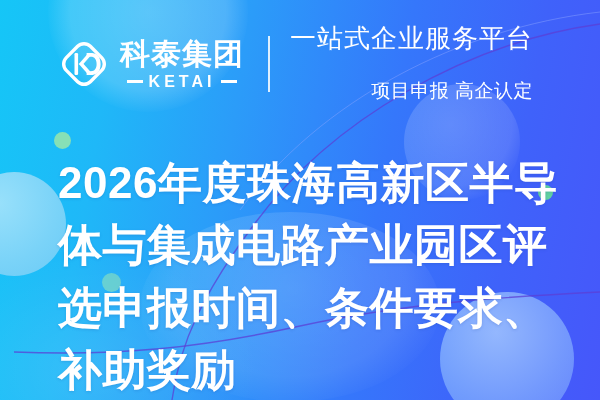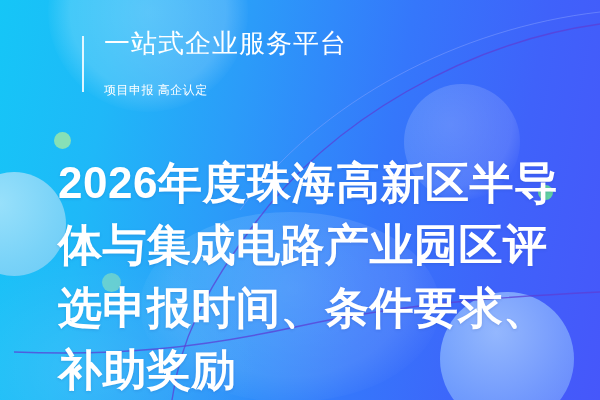--- a/index.html
+++ b/index.html
@@ -176,31 +176,32 @@
     height: 56px;
     background: rgba(255,255,255,0.85);
     margin: 0 20px 0 24px;
     flex: 0 0 2px;
   }
 
   .slogan {
     display: flex;
     flex-direction: column;
     justify-content: center;
+    align-items: flex-end;
   }
   .slogan-main {
     color: #ffffff;
     font-size: 26px;
     letter-spacing: 1px;
     white-space: nowrap;
     line-height: 1.12;
   }
   .slogan-sub {
     color: #ffffff;
-    font-size: 12px;
+    font-size: 19px;
     letter-spacing: 0.5px;
     white-space: nowrap;
     margin-top: 24px;
   }
 
   
   .title {
     position: absolute;
     left: 58px;
     top: 152px;
@@ -231,20 +232,42 @@
 
     <svg class="arc" width="600" height="400" viewBox="0 0 600 400">
       <path d="M600 24 C 470 42, 330 118, 250 230 C 205 292, 180 340, 172 400" fill="none" stroke="#5B3FD6" stroke-width="1.4" opacity="0.75"></path>
       <path d="M600 292 C 520 296, 410 302, 300 326 C 200 348, 120 356, 14 352" fill="none" stroke="#5B3FD6" stroke-width="1.4" opacity="0.75"></path>
       <path d="M600 12 C 460 28, 320 100, 240 210" fill="none" stroke="#8EA6FF" stroke-width="1" opacity="0.45"></path>
     </svg>
   </div>
 
   <div class="header">
 
+    <div class="logo">
+      <svg class="logo-mark" viewBox="0 0 52 52">
+        <g transform="rotate(45 26 26)">
+          <rect x="9" y="9" width="34" height="34" rx="9" ry="9" fill="none" stroke="#ffffff" stroke-width="3.4"></rect>
+        </g>
+        <g fill="#ffffff">
+          <rect x="16.5" y="15" width="3.6" height="22" rx="1.2"></rect>
+          <path d="M20.6 26.2 L30.4 15.0 L35.0 15.0 L25.2 26.2 Z"></path>
+          <path d="M20.6 25.8 L30.6 37.0 L35.4 37.0 L25.4 25.8 Z"></path>
+          <path d="M28.6 15.0 L33.2 15.0 C39.4 15.0 42.6 19.3 42.6 26.0 C42.6 32.7 39.4 37.0 33.2 37.0 L28.6 37.0 L28.6 33.2 L32.8 33.2 C36.6 33.2 38.6 30.6 38.6 26.0 C38.6 21.4 36.6 18.8 32.8 18.8 L28.6 18.8 Z"></path>
+        </g>
+      </svg>
+
+      <div class="logo-words">
+        <div class="logo-cn">科泰集团</div>
+        <div class="logo-en-row">
+          <span class="logo-dash"></span>
+          <span class="logo-en">KETAI</span>
+          <span class="logo-dash"></span>
+        </div>
+      </div>
+    </div>
 
     <div class="divider"></div>
 
     <div class="slogan">
       <div class="slogan-main">一站式企业服务平台</div>
       <div class="slogan-sub">项目申报 高企认定</div>
     </div>
   </div>
 
   <div class="title">2026年度珠海高新区半导体与集成电路产业园区评选申报时间、条件要求、补助奖励</div>

